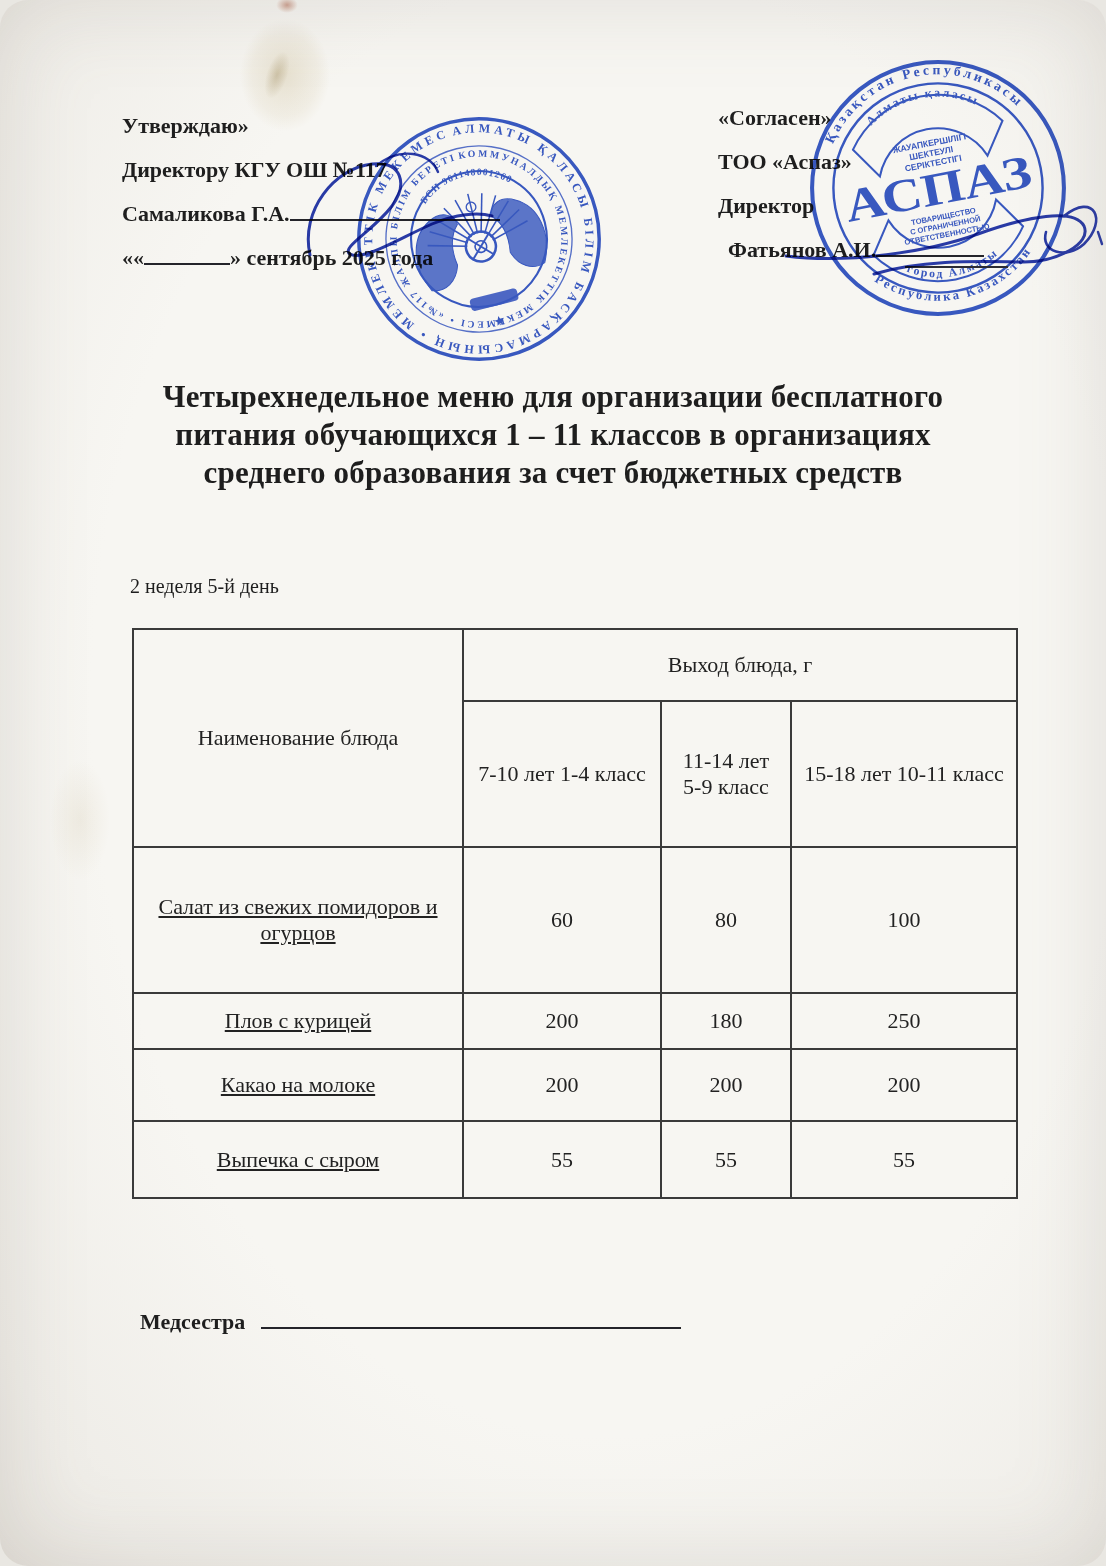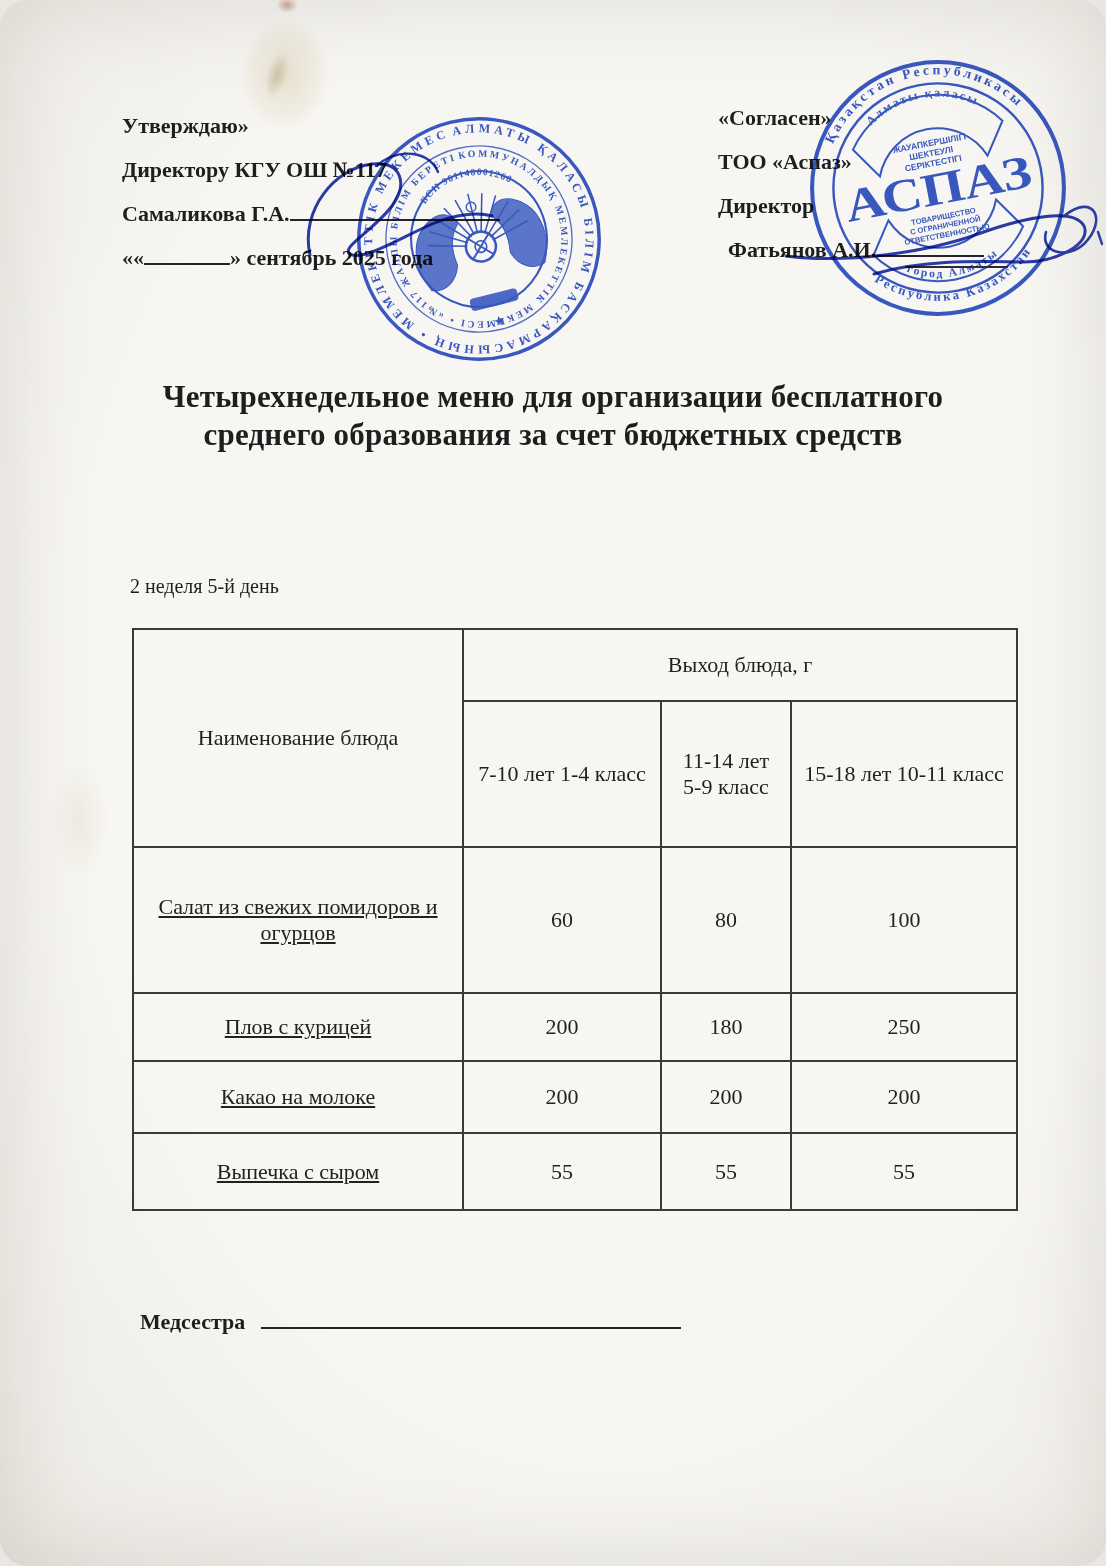--- a/index.html
+++ b/index.html
@@ -17,21 +17,21 @@
          font-size:31px;line-height:38px;z-index:2;letter-spacing:0.2px;}
   .week{left:130px;top:575px;font-size:20px;z-index:2;}
   
   table.menu{position:absolute;left:132px;top:628px;width:884px;border-collapse:collapse;
              table-layout:fixed;z-index:2;font-size:22px;color:#222;}
   table.menu td,table.menu th{border:2px solid #3a3a3a;font-weight:normal;vertical-align:middle;
              padding:4px 10px;background:transparent;}
   td.c{text-align:center;}
   td.dish{text-align:center;padding-left:16px;text-decoration:underline;}
   tr.h1{height:72px;} tr.h2{height:146px;} tr.r1{height:146px;}
-  tr.r2{height:68px;} tr.r3{height:72px;} tr.r4{height:77px;}
+  tr.r2{height:56px;} tr.r3{height:72px;} tr.r4{height:77px;}
   
   .footer{left:140px;top:1308px;font-size:22px;font-weight:bold;z-index:2;}
   
   .stamp{z-index:3;mix-blend-mode:multiply;opacity:0.93;}
   .stamp-school{left:353px;top:113px;width:252px;height:252px;transform:rotate(-14deg);}
   .stamp-aspaz{left:806px;top:56px;width:264px;height:264px;transform:rotate(-11deg);}
   .sig{z-index:5;mix-blend-mode:multiply;}
   .sig-rule{z-index:4;background:#2c2c33;height:2px;}
   
   .stain{z-index:1;pointer-events:none;}
@@ -167,20 +167,21 @@
     <g fill="none" stroke="#2a3cae" stroke-width="3" stroke-linecap="round">
       <path d="M8,70 C70,78 150,66 200,48 C250,30 296,22 306,40 C314,58 278,76 246,76 C214,76 150,72 96,88"></path>
       <path d="M286,30 C316,6 330,34 306,58 C288,74 262,66 268,46" stroke-width="2.6"></path>
       <path d="M320,46 l4,12" stroke-width="2.4"></path>
     </g>
   </svg>
   <div class="abs sig-rule" style="left:905px;top:266px;width:103px;"></div>
 
   <div class="abs title">
     <div>Четырехнедельное меню для организации бесплатного</div>
+    <div>питания обучающихся   1 – 11 классов в организациях</div>
     <div>среднего образования за счет бюджетных средств</div>
   </div>
 
   <div class="abs week">2 неделя 5-й день</div>
 
   <table class="menu">
     <colgroup>
       <col style="width:330px">
         <col style="width:198px">
         <col style="width:130px">

